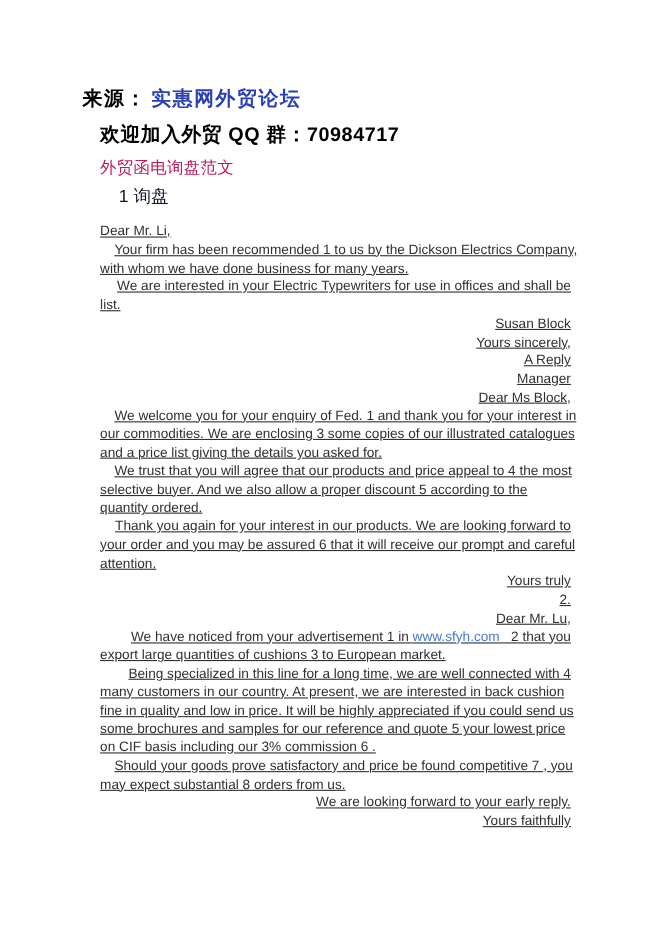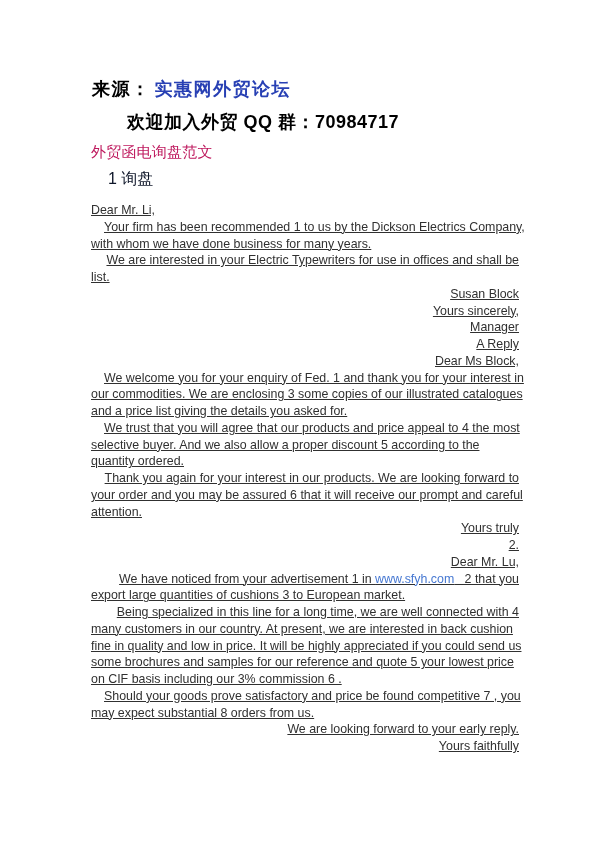--- a/index.html
+++ b/index.html
@@ -11,21 +11,21 @@
     position: relative;
     width: 600px;
     height: 850px;
     background: #ffffff;
     overflow: hidden;
     font-family: "Liberation Sans", sans-serif;
     color: #303030;
   }
   .source-line {
     position: absolute;
-    left: 92px;
+    left: 75px;
     top: 77px;
     font-size: 18px;
     font-weight: 700;
     letter-spacing: 1.5px;
     color: #000000;
     white-space: nowrap;
   }
   .source-link {
     color: #2840b4;
     margin-left: 4px;
@@ -33,21 +33,20 @@
   }
   .qq-line {
     position: absolute;
     left: 91px;
     top: 110px;
     font-size: 18px;
     font-weight: 700;
     letter-spacing: 0.5px;
     color: #000000;
     white-space: nowrap;
-    margin-left: 36px;
   }
   .doc-title {
     position: absolute;
     left: 91px;
     top: 143px;
     font-size: 15px;
     font-weight: 400;
     letter-spacing: 0.2px;
     color: #be185d;
     white-space: nowrap;
@@ -107,23 +106,23 @@
 
       <div class="line indent"><span>We are interested in your Electric Typewriters for use in offices and shall be</span></div>
 
 
       <div class="line"><span>list.</span></div>
 
       <div class="line indent"><span>Susan Block</span></div>
 
       <div class="line indent"><span>Yours sincerely,</span></div>
 
+      <div class="line indent"><span>A Reply</span></div>
+
       <div class="line indent"><span>Manager</span></div>
-
-      <div class="line indent"><span>A Reply</span></div>
 
       <div class="line indent"><span>Dear Ms Block,</span></div>
 
       <div class="line indent"><span>We welcome you for your enquiry of Fed. 1 and thank you for your interest in</span></div>
 
       <div class="line"><span>our commodities. We are enclosing 3 some copies of our illustrated catalogues</span></div>
 
       <div class="line"><span>and a price list giving the details you asked for.</span></div>
 
       <div class="line indent"><span>We trust that you will agree that our products and price appeal to 4 the most</span></div>

